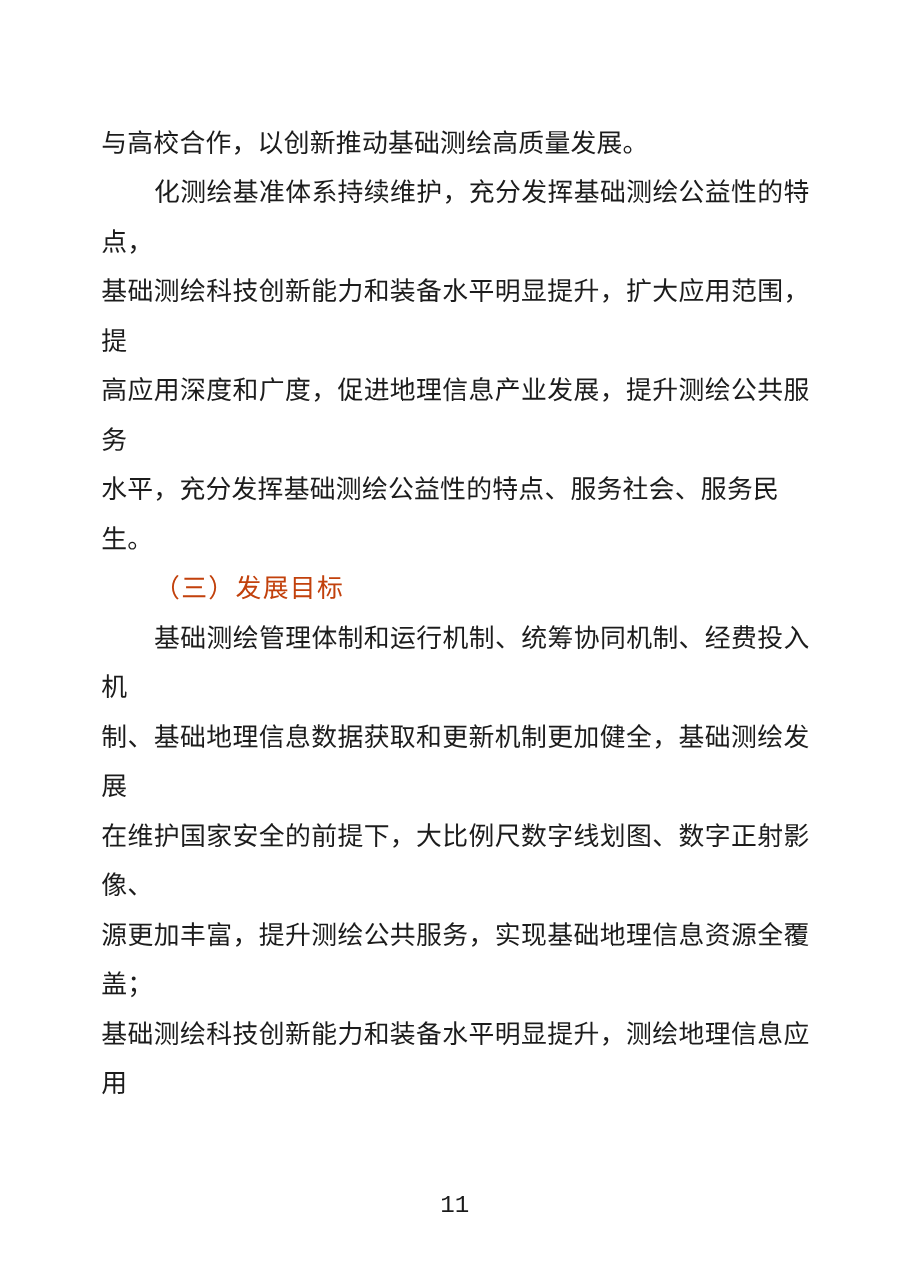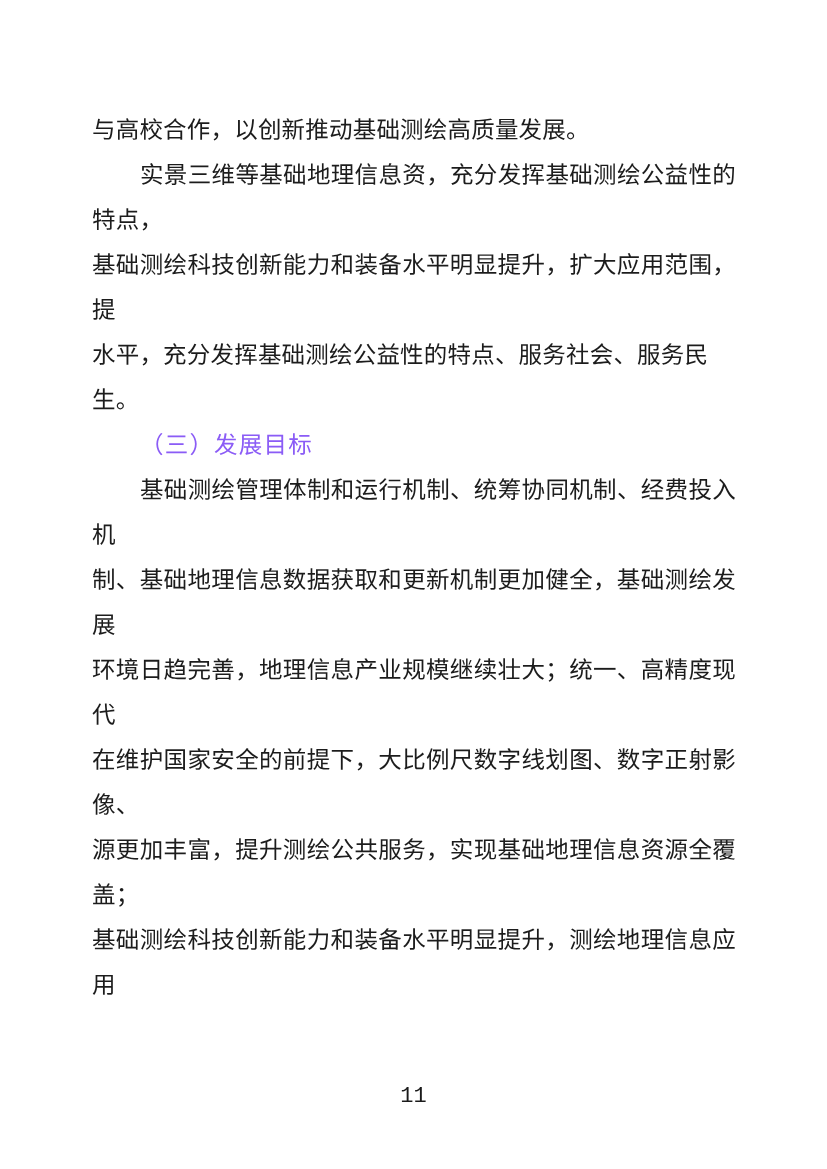--- a/index.html
+++ b/index.html
@@ -62,21 +62,21 @@
     font-family: "DejaVu Sans", "Liberation Sans", sans-serif;
   }
 
   .heading-plain {
     margin: 0;
     font-size: 23.5px;
     line-height: 45px;
     font-weight: 400;
     text-indent: 48px;
     letter-spacing: 1.2px;
-    color: #8b5cf6;
+    color: #c2410c;
   }
 
   
   .page-number {
     position: absolute;
     left: 0;
     right: 0;
     top: 1070px;
     text-align: center;
     font-size: 22px;
@@ -88,29 +88,29 @@
 </head>
 <body>
 
 <div class="page">
 
   <div class="content">
 
     <p class="para lastline">与高校合作，以创新推动基础测绘高质量发展。</p>
 
 
-    <p class="para indent">实景三维等基础地理信息资，充分发挥基础测绘公益性的特点，</p>
+    <p class="para indent">化测绘基准体系持续维护，充分发挥基础测绘公益性的特点，</p>
     <p class="para">基础测绘科技创新能力和装备水平明显提升，扩大应用范围，提</p>
+    <p class="para">高应用深度和广度，促进地理信息产业发展，提升测绘公共服务</p>
     <p class="para lastline">水平，充分发挥基础测绘公益性的特点、服务社会、服务民生。</p>
 
     <h4 class="heading-plain">（三）发展目标</h4>
 
     <p class="para indent">基础测绘管理体制和运行机制、统筹协同机制、经费投入机</p>
     <p class="para">制、基础地理信息数据获取和更新机制更加健全，基础测绘发展</p>
-    <p class="para">环境日趋完善，地理信息产业规模继续壮大；统一、高精度现代</p>
     <p class="para">在维护国家安全的前提下，大比例尺数字线划图、数字正射影像、</p>
     <p class="para">源更加丰富，提升测绘公共服务，实现基础地理信息资源全覆盖；</p>
     <p class="para">基础测绘科技创新能力和装备水平明显提升，测绘地理信息应用</p>
 
   </div>
 
   <div class="page-number">11</div>
 
 </div>
 

